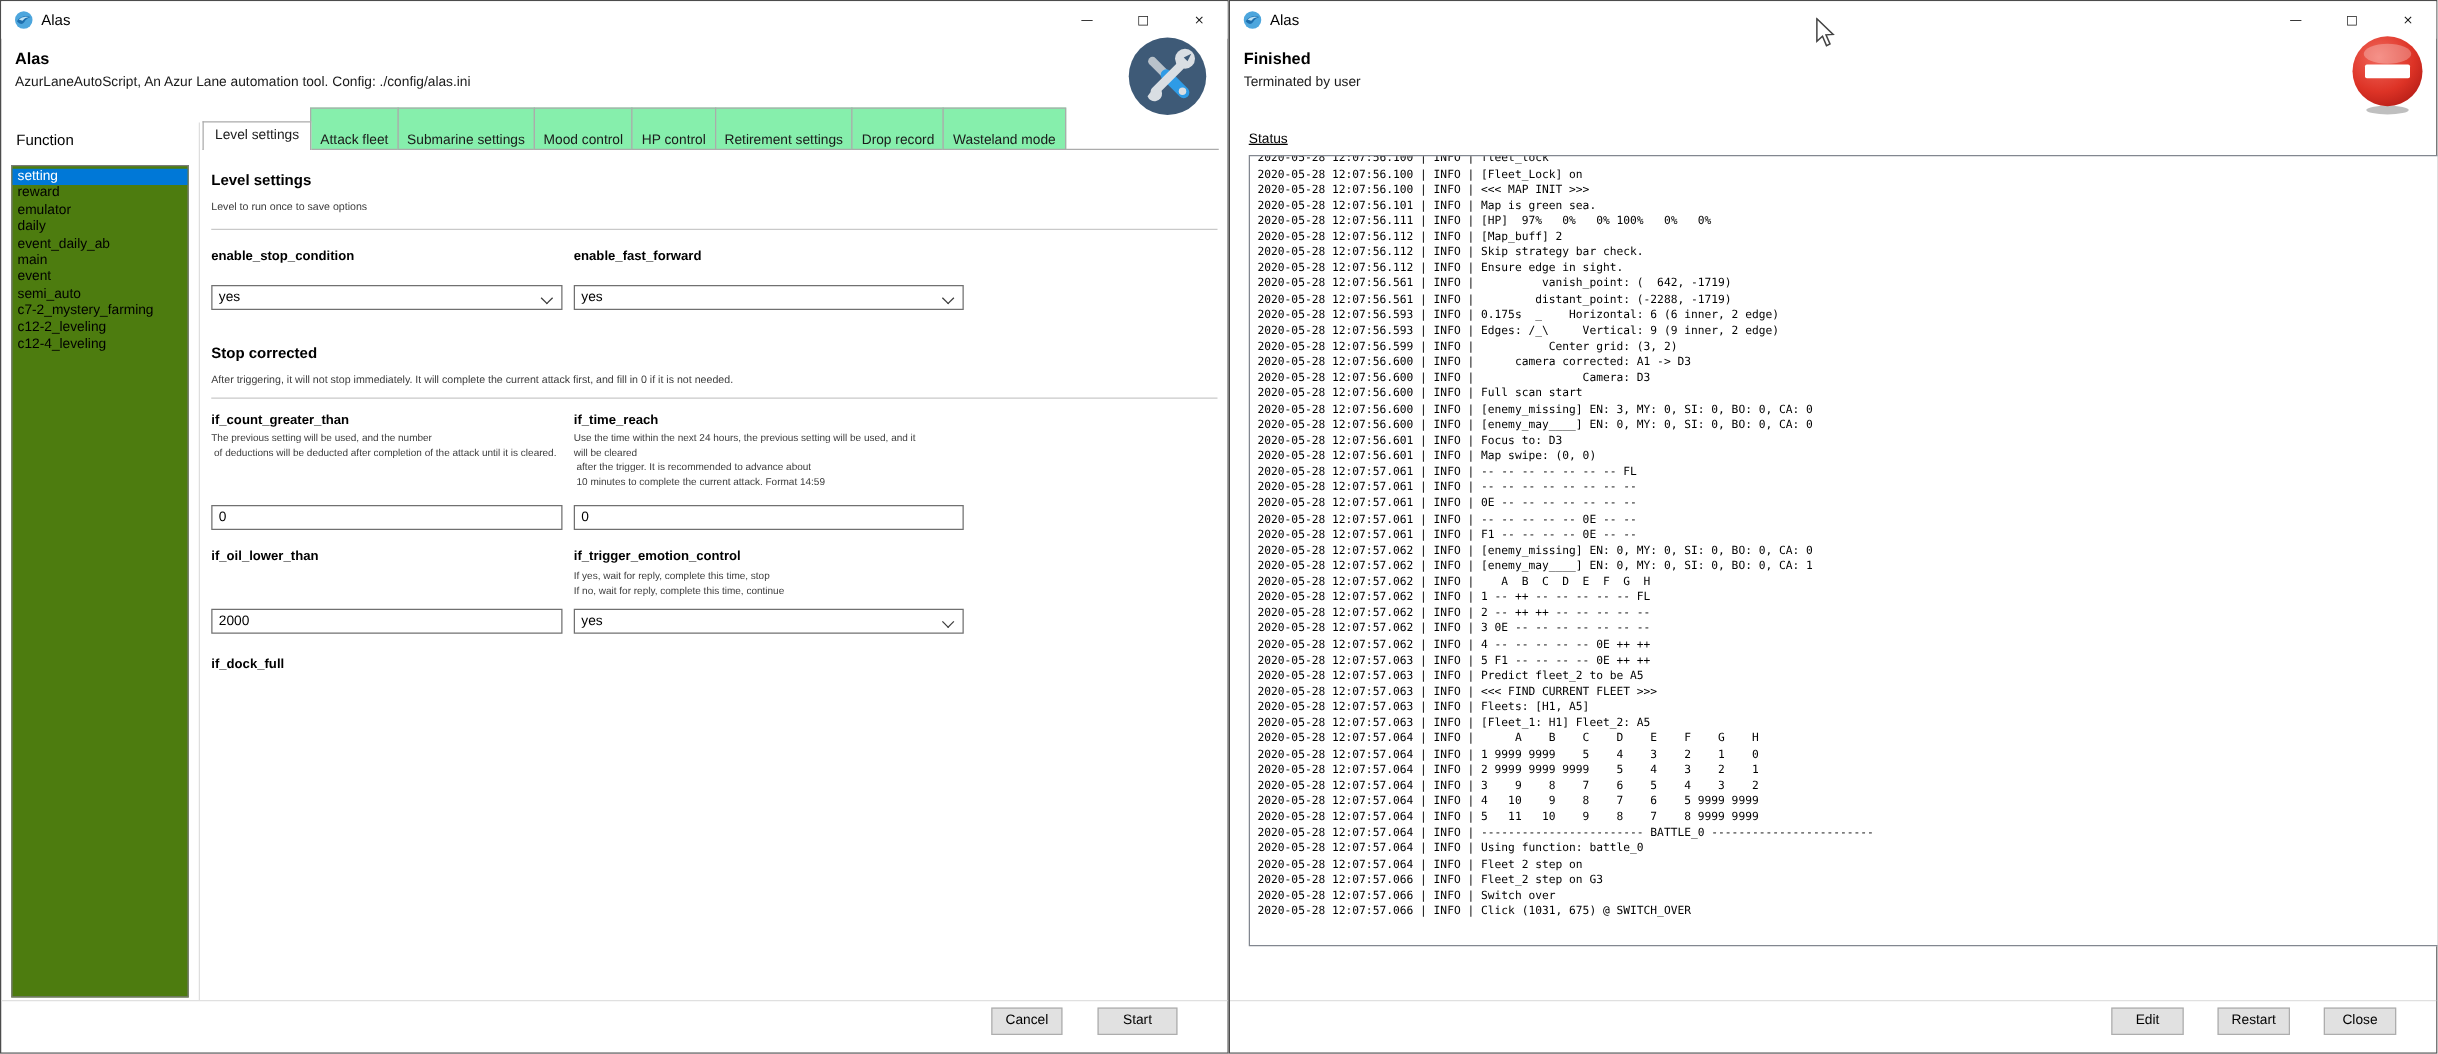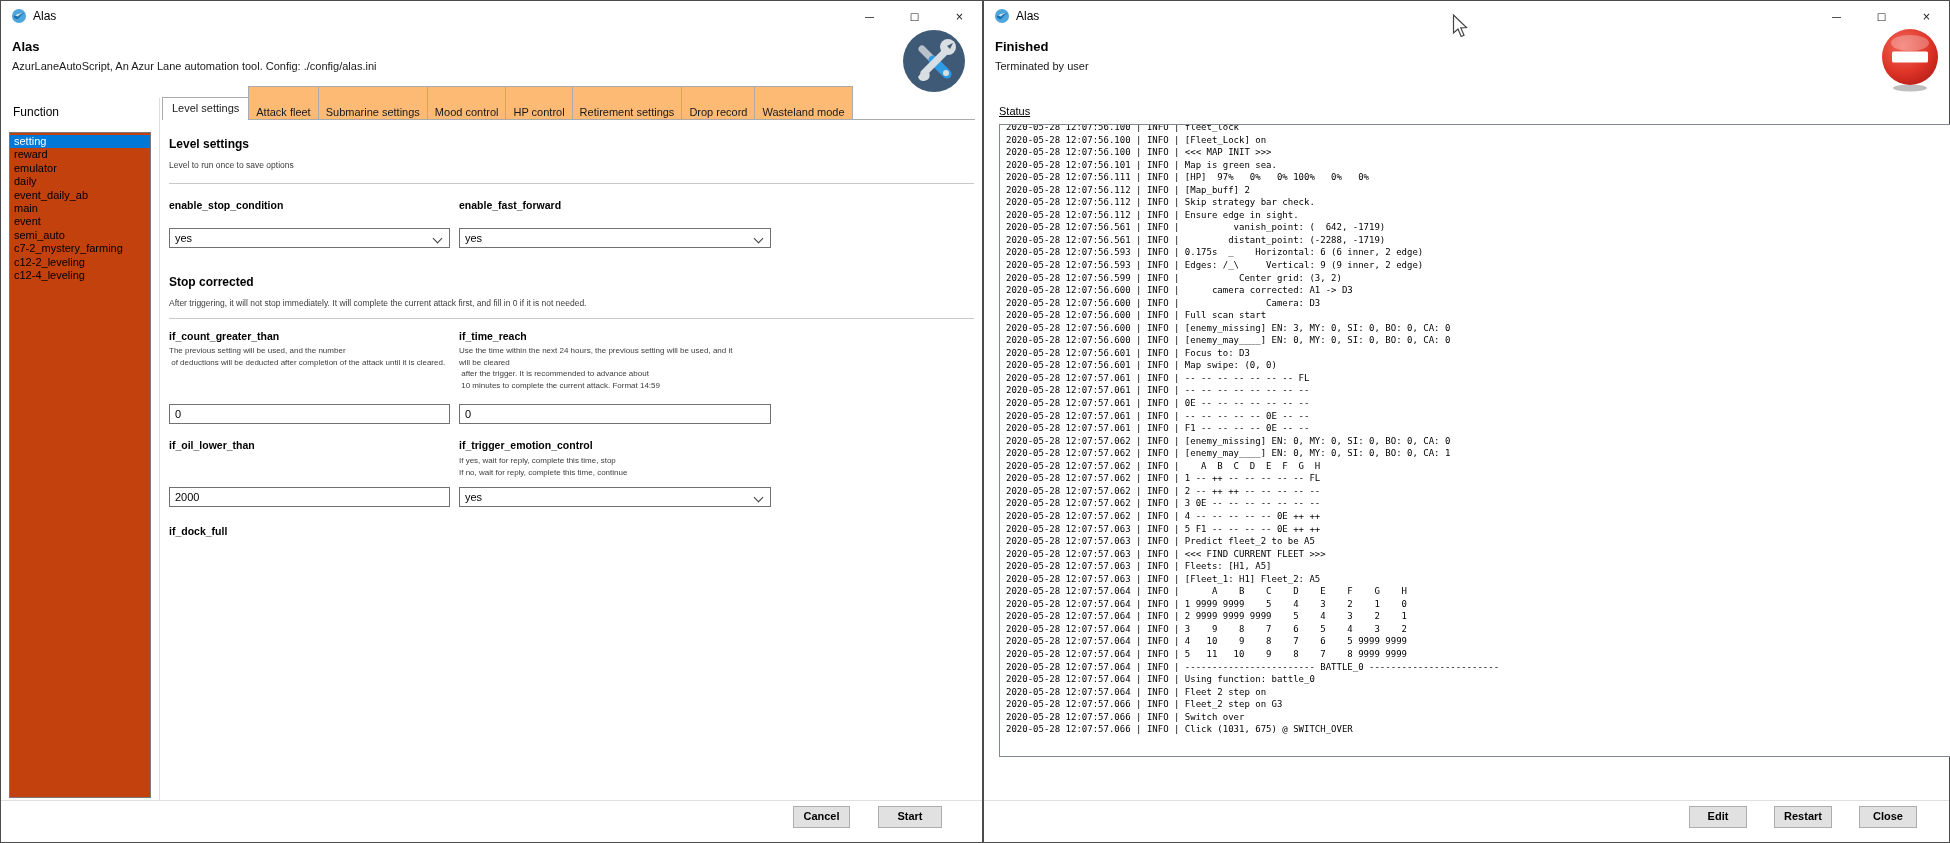--- a/index.html
+++ b/index.html
@@ -16,28 +16,28 @@
   .title-text{position:absolute;left:32px;top:8px;font-size:12px;color:#000;white-space:nowrap;}
   .app-icon{position:absolute;left:10px;top:7px;width:16px;height:16px;}
   .win-controls{position:absolute;right:0;top:0;height:30px;display:flex;}
   .win-btn{width:45px;height:30px;display:flex;align-items:center;justify-content:center;
            font-family:"DejaVu Sans",sans-serif;font-size:10px;color:#111;cursor:default;}
   
   .hdr-title{position:absolute;left:11px;top:38px;font-size:13px;font-weight:bold;color:#000;}
   .hdr-sub{position:absolute;left:11px;top:59px;font-size:11px;color:#1a1a1a;white-space:nowrap;}
   
   .func-label{position:absolute;left:12px;top:104px;font-size:12px;font-weight:normal;color:#000;}
-  .listbox{position:absolute;left:8px;top:131px;width:142px;height:666px;background:#c2410c;
+  .listbox{position:absolute;left:8px;top:131px;width:142px;height:666px;background:#4d7c0f;
            border:1px solid #7a7a7a;box-sizing:border-box;padding-top:2px;font-size:11px;}
   .list-item{height:13.4px;line-height:13.4px;padding-left:4px;white-space:nowrap;color:#000;cursor:default;}
   .list-item.selected{background:#0078d7;color:#fff;}
   .vsep{position:absolute;left:158px;top:97px;width:1px;height:702px;background:#dedede;}
   
   .tabs{position:absolute;left:161px;top:96px;height:23px;display:flex;align-items:flex-end;z-index:2;}
-  .tab{height:20px;line-height:19px;padding:16px 7px;font-size:11px;background:#fdba74;
+  .tab{height:20px;line-height:19px;padding:16px 7px;font-size:11px;background:#86efac;
        border:1px solid #ababab;box-sizing:border-box;margin-right:-1px;color:#1a1a1a;
        white-space:nowrap;cursor:default;}
   .tab.active{height:23px;line-height:21px;background:#fff;border-bottom:none;
               padding:0 9px;position:relative;z-index:3;}
   .pane-line{position:absolute;left:161px;top:118px;width:813px;height:1px;background:#ababab;z-index:1;}
   
   .shead{position:absolute;font-size:12px;font-weight:bold;color:#000;white-space:nowrap;}
   .sdesc{position:absolute;font-size:8.5px;color:#3c3c3c;white-space:pre;line-height:11px;}
   .hrline{position:absolute;height:1px;background:#c9c9c9;}
   .flabel{position:absolute;font-size:10.5px;font-weight:bold;color:#000;white-space:nowrap;text-align:right;}
@@ -46,21 +46,21 @@
          box-sizing:border-box;font-size:11px;line-height:18px;padding-left:5px;cursor:default;}
   .combo .chev{position:absolute;right:8px;top:6px;width:6px;height:6px;
                border-right:1px solid #3c3c3c;border-bottom:1px solid #3c3c3c;
                transform:rotate(45deg);}
   .tinput{position:absolute;height:20px;background:#fff;border:1px solid #707070;
           box-sizing:border-box;font-size:11px;padding:0 0 0 5px;margin:0;
           font-family:"Liberation Sans",sans-serif;color:#000;}
   
   .footer-line{position:absolute;left:0;right:0;top:799px;height:1px;background:#e0e0e0;}
   .btn{position:absolute;top:805px;height:22px;background:#e1e1e1;border:1px solid #adadad;
-       box-sizing:border-box;font-size:11px;color:#000;text-align:center;line-height:19px;cursor:default;font-weight:bold;}
+       box-sizing:border-box;font-size:11px;color:#000;text-align:center;line-height:19px;cursor:default;}
   
   .status-label{position:absolute;left:15px;top:104px;font-size:11px;color:#000;text-decoration:underline;}
   .logbox{position:absolute;left:15px;top:123px;width:1012px;height:633px;background:#fff;
           border:1px solid #828790;box-sizing:border-box;overflow:hidden;}
   .logpre{margin:-4px 0 0 0;padding:0 0 0 6px;font-family:"DejaVu Sans Mono","Liberation Mono",monospace;
           font-size:9px;line-height:12.55px;color:#000;white-space:pre;}
   .vscroll{position:absolute;top:1px;right:1px;bottom:1px;width:17px;background:#f0f0f0;}
   .varrow{position:absolute;left:0;width:17px;height:17px;display:flex;align-items:center;justify-content:center;}
   .tri-up{width:0;height:0;border-left:4px solid transparent;border-right:4px solid transparent;
           border-bottom:5px solid #505050;}

